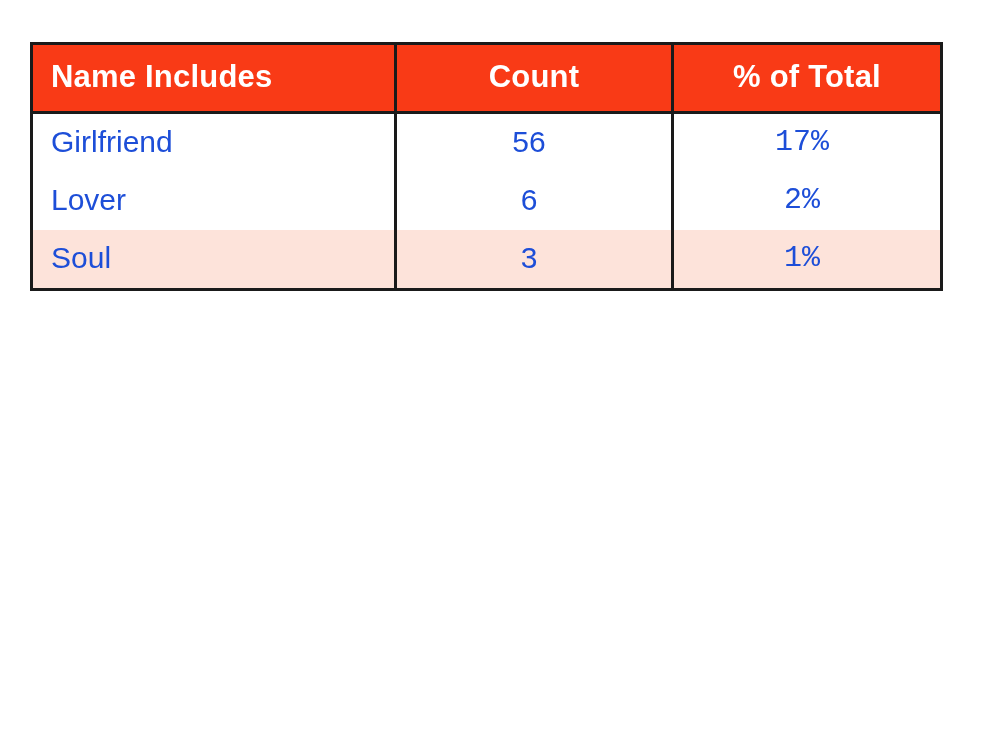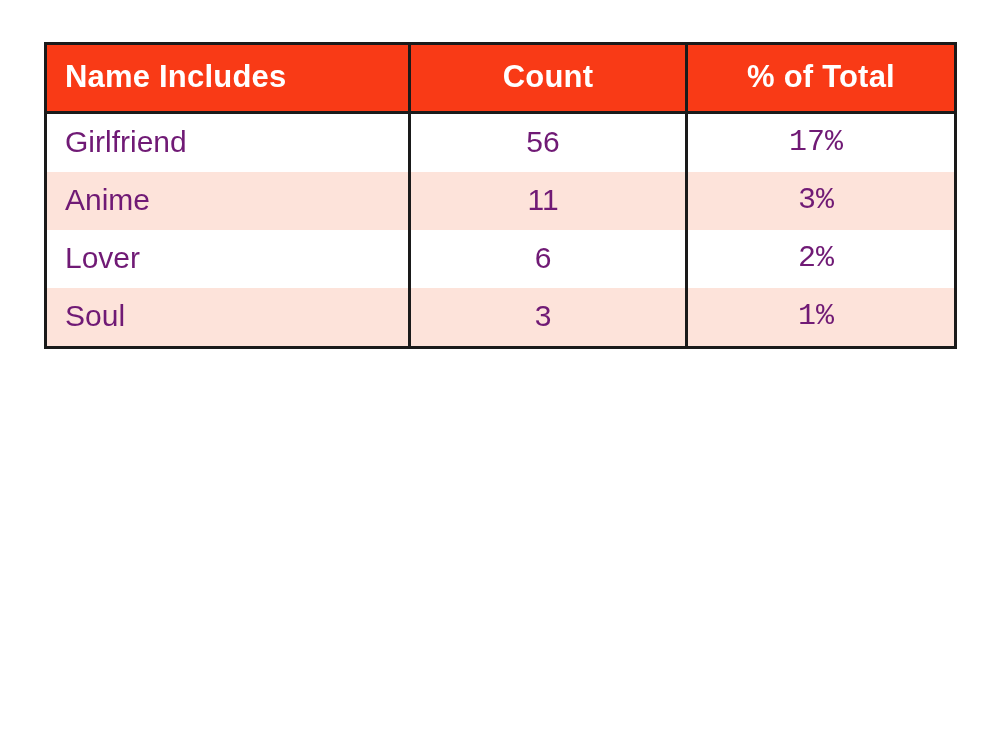--- a/index.html
+++ b/index.html
@@ -12,21 +12,21 @@
   }
   #page {
     position: relative;
     width: 1000px;
     height: 732px;
     background: #ffffff;
     box-sizing: border-box;
   }
   .table-wrap {
     position: absolute;
-    left: 44px;
+    left: 30px;
     top: 42px;
     width: 910px;
   }
   table.data-table {
     border-collapse: collapse;
     width: 910px;
     table-layout: fixed;
     border: 3px solid #1a1a1a;
   }
   table.data-table thead th {
@@ -42,21 +42,21 @@
   }
   table.data-table thead th:last-child {
     border-right: none;
   }
   table.data-table thead th.col-name {
     text-align: left;
     padding-left: 18px;
   }
   table.data-table tbody td {
     font-size: 30px;
-    color: #701a75;
+    color: #1d4ed8;
     padding: 11px 20px 13px 10px;
     text-align: center;
     border-right: 3px solid #1a1a1a;
     border-bottom: none;
     background: #ffffff;
     white-space: nowrap;
   }
   table.data-table tbody td:last-child {
     border-right: none;
     font-family: Liberation Mono, monospace;
@@ -90,25 +90,20 @@
           <th>Count</th>
           <th>% of Total</th>
         </tr>
       </thead>
       <tbody>
         <tr>
           <td class="col-name">Girlfriend</td>
           <td>56</td>
           <td>17%</td>
         </tr>
-        <tr class="alt">
-          <td class="col-name">Anime</td>
-          <td>11</td>
-          <td>3%</td>
-        </tr>
         <tr>
           <td class="col-name">Lover</td>
           <td>6</td>
           <td>2%</td>
         </tr>
         <tr class="alt">
           <td class="col-name">Soul</td>
           <td>3</td>
           <td>1%</td>
         </tr>

